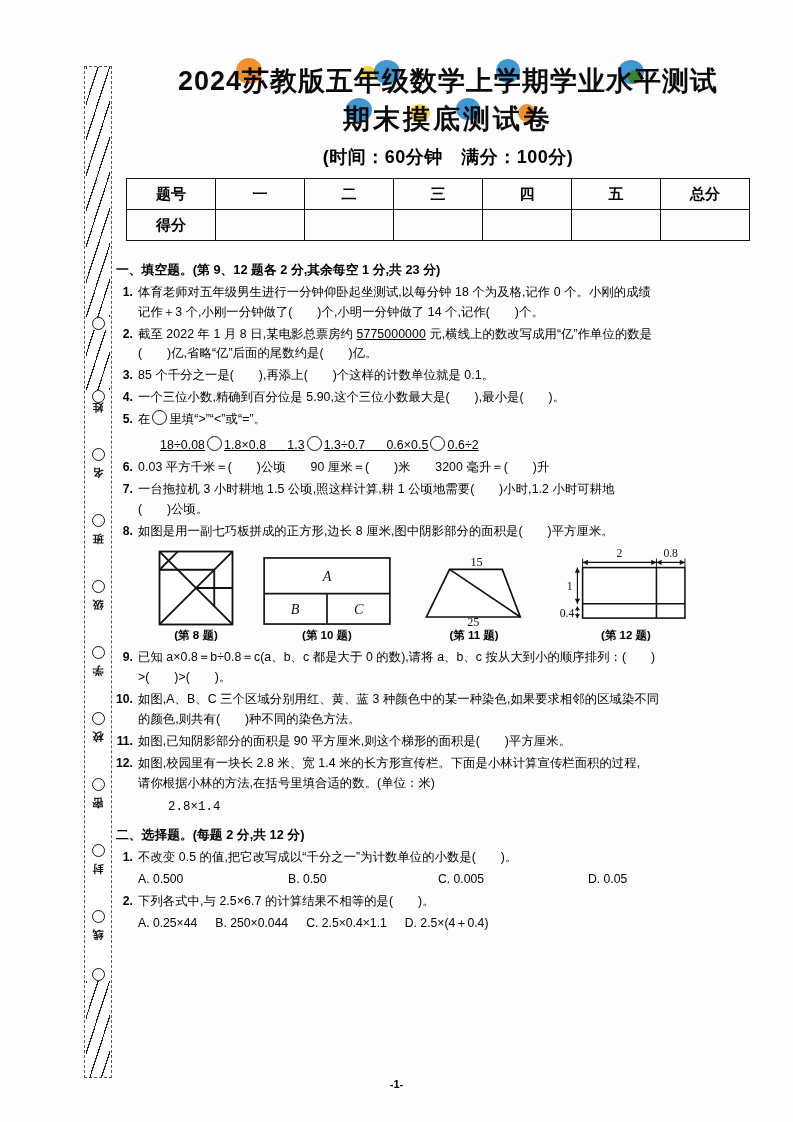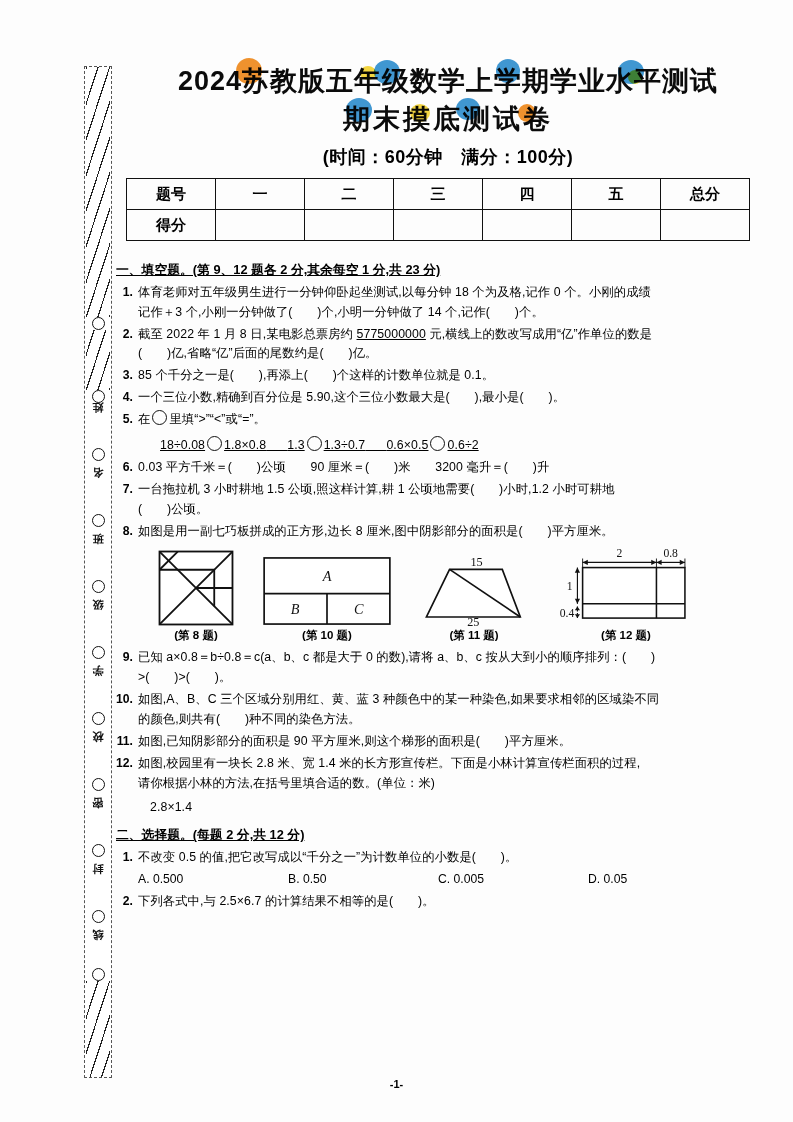--- a/index.html
+++ b/index.html
@@ -130,21 +130,20 @@
     top: 256px;
     width: 660px;
     font-size: 12.4px;
     line-height: 1.62;
   }
   .sec-head {
     font-family: "Liberation Sans", sans-serif;
     font-weight: bold;
     font-size: 12.8px;
     margin: 4px 0 2px 0;
-    text-decoration: underline;
   }
   .q {
     display: flex;
     gap: 5px;
     margin: 2px 0;
     align-items: flex-start;
   }
   .q-num {
     font-family: "Liberation Sans", sans-serif;
     font-weight: bold;
@@ -172,21 +171,21 @@
   .opts {
     display: flex;
     font-family: "Liberation Sans", sans-serif;
     font-size: 12.2px;
     margin: 1px 0 2px 22px;
   }
   .opts span { display: inline-block; }
   .opts.even span { width: 150px; }
   .opts.tight span { margin-right: 18px; }
   .indent { margin-left: 22px; text-decoration: underline; }
-  .calc-line { font-family: Liberation Sans, sans-serif; margin-left: 12px; }
+  .calc-line { font-family: Liberation Mono, monospace; margin-left: 30px; }
 
   
   .figs {
     display: flex;
     gap: 10px;
     margin: 6px 0 4px 42px;
     align-items: flex-end;
   }
   .fig { text-align: center; }
   .fig-cap {
@@ -473,17 +472,23 @@
       <span>C. 0.005</span>
       <span>D. 0.05</span>
     </div>
 
     <div class="q">
       <span class="q-num">2.</span>
       <span class="q-body">
         <span class="ln">下列各式中,与 2.5×6.7 的计算结果不相等的是(　　)。</span>
       </span>
     </div>
+    <div class="opts tight">
+      <span>A. 0.25×44</span>
+      <span>B. 250×0.044</span>
+      <span>C. 2.5×0.4×1.1</span>
+      <span>D. 2.5×(4＋0.4)</span>
+    </div>
 
   </div>
 
   <div class="pageno">-1-</div>
 </div>
 
 </body></html>

